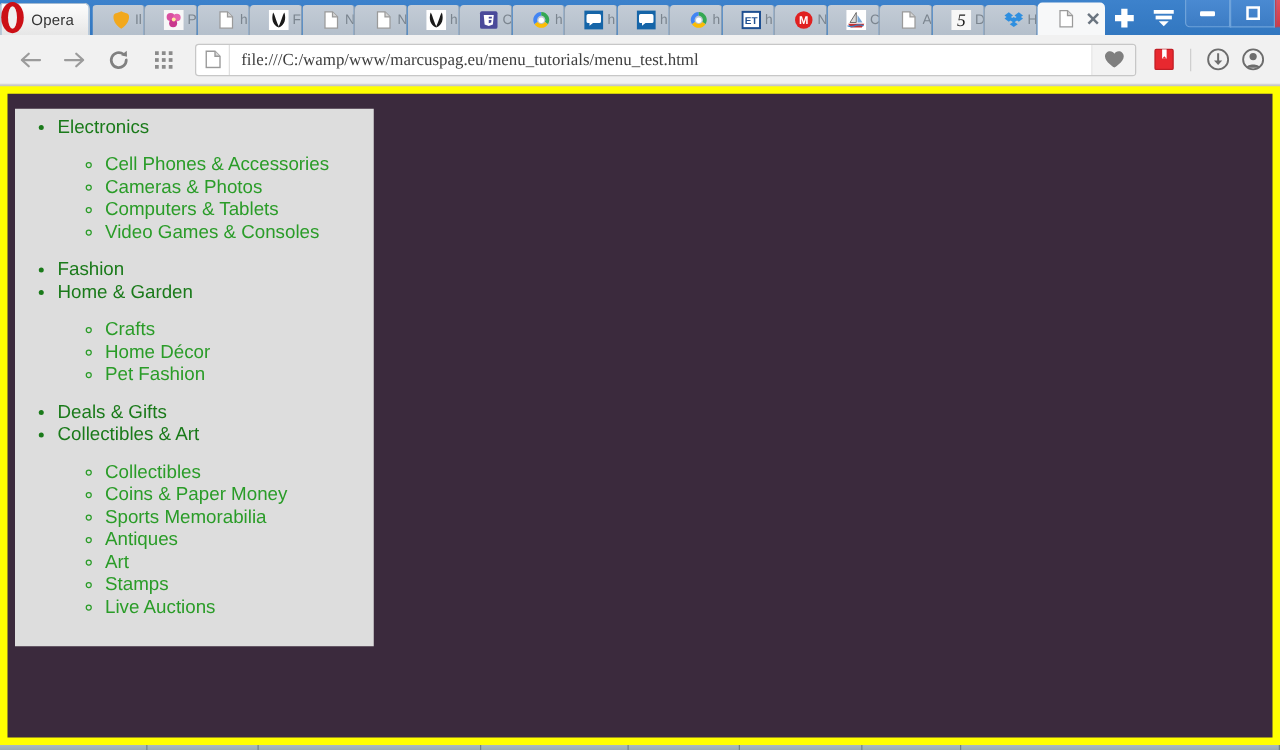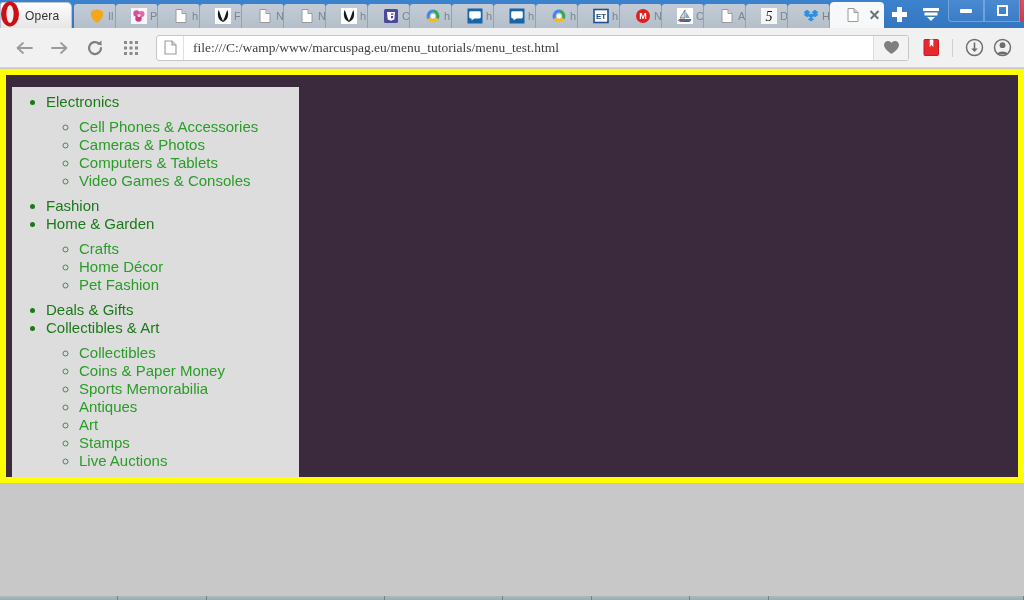--- a/index.html
+++ b/index.html
@@ -245,21 +245,21 @@
   #bookmark-button { width: 28px; height:30px; display:flex; align-items:center; justify-content:center; flex:0 0 auto; }
   .nav-divider { width:1px; height:18px; background:#cfcfcf; margin:0 7px; flex:0 0 1px; }
   #downloads-button { width: 28px; height:30px; display:flex; align-items:center; justify-content:center; flex:0 0 auto;}
   #profile-button { width: 28px; height:30px; display:flex; align-items:center; justify-content:center; flex:0 0 auto; margin-right: 8px;}
 
   
   #page-viewport {
     position: absolute;
     left: 0; top: 69px;
     width: 1024px;
-    height: 414px;
+    height: 527px;
     background: #ffff00;
     box-sizing: border-box;
     padding: 6px;
   }
   #page-body {
     width: 100%;
     height: 100%;
     background: #3b2a3d;
     box-sizing: border-box;
     position: relative;
@@ -281,21 +281,21 @@
     padding-left: 34px;
     list-style-type: disc;
   }
   ul.menu-list > li {
     color: #1a7a1a;
     font-size: 15px;
     line-height: 18px;
     font-family: "Liberation Sans", sans-serif;
   }
   ul.submenu-list {
-    margin: 7px;
+    margin: 12px;
     padding-left: 26px;
     list-style-type: circle;
   }
   ul.submenu-list > li {
     color: #2a9c28;
     font-size: 15px;
     line-height: 18px;
     font-family: "Liberation Sans", sans-serif;
   }
 

